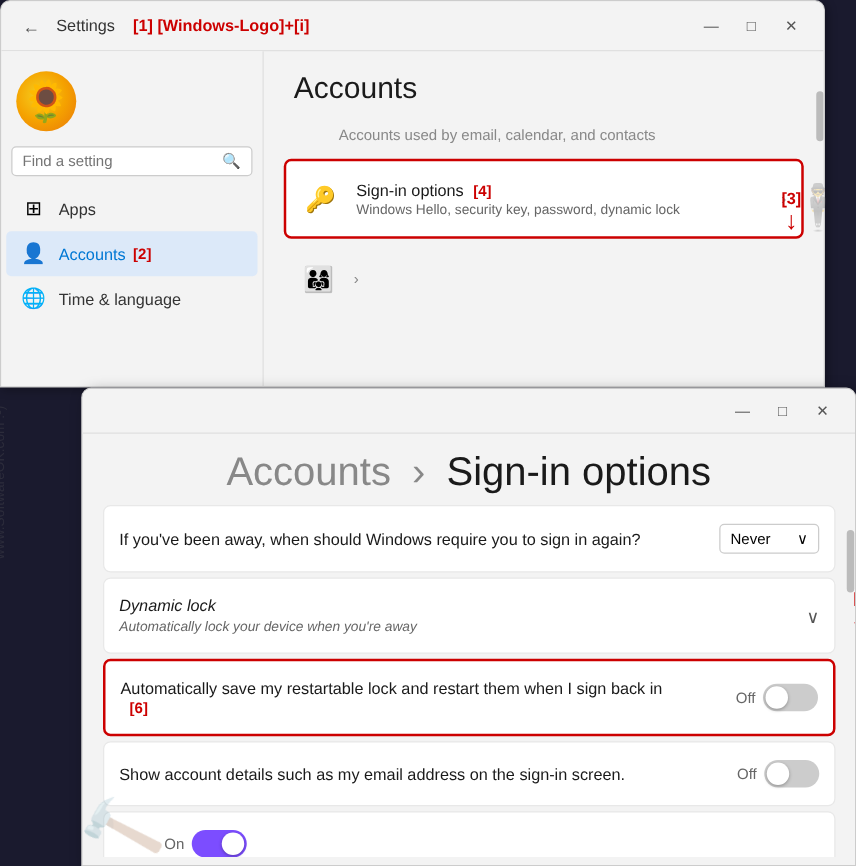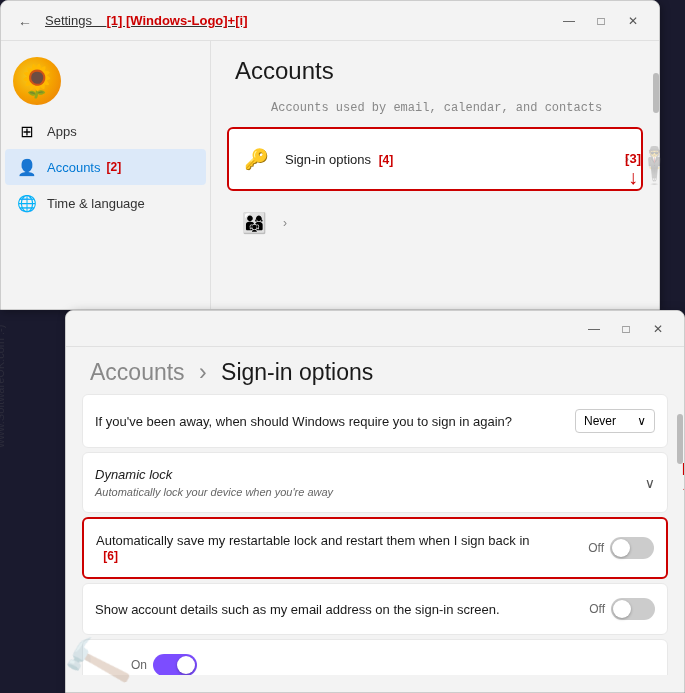--- a/index.html
+++ b/index.html
@@ -44,21 +44,20 @@
       cursor: pointer;
       color: #555;
       font-size: 14px;
       margin-right: 8px;
     }
 
     .titlebar-title {
       font-size: 13px;
       color: #333;
       flex: 1;
-      text-decoration: underline;
     }
 
     .titlebar-shortcut {
       color: #cc0000;
       font-weight: bold;
       font-size: 13px;
     }
 
     .titlebar-controls {
       display: flex;
@@ -277,24 +276,25 @@
       border-bottom: 1px solid #e0e0e0;
       justify-content: flex-end;
     }
 
     .bottom-controls {
       display: flex;
       gap: 4px;
     }
 
     .bottom-title {
-      font-size: 23px;
+      font-size: 32px;
       font-weight: 300;
       padding: 12px 24px 8px;
       color: #1a1a1a;
+      text-align: center;
     }
 
     .bottom-title span {
       color: #888;
       font-weight: 300;
     }
 
     .bottom-title strong {
       font-weight: 400;
       color: #1a1a1a;
@@ -469,20 +469,24 @@
   </div>
 
   <div class="window-body">
 
     <div class="sidebar">
 
       <div class="sidebar-avatar">
         <span class="sidebar-avatar-flower">🌻</span>
       </div>
 
+      <div class="sidebar-search">
+        <input type="text" placeholder="Find a setting" style="">
+        <span class="sidebar-search-icon">🔍</span>
+      </div>
 
       <div class="sidebar-item">
         <div class="sidebar-item-icon">⊞</div>
         <span class="sidebar-item-label">Apps</span>
       </div>
 
       <div style="position:relative;">
         <div class="sidebar-item active">
           <div class="sidebar-item-icon" style="color:#0078d4;">👤</div>
           <span class="sidebar-item-label">Accounts</span>
@@ -494,31 +498,32 @@
         <div class="sidebar-item-icon">🌐</div>
         <span class="sidebar-item-label">Time &amp; language</span>
       </div>
     </div>
 
     <div class="main-content">
       <div class="main-content-title">Accounts</div>
 
       <div class="settings-list">
 
-        <div class="settings-item" style="padding: 4px 12px 10px; font-family: Liberation Mono, monospace;">
+        <div class="settings-item" style="padding: 4px 12px 10px;">
           <span style="font-size:12px;color:#888;margin-left:32px;">Accounts used by email, calendar, and contacts</span>
         </div>
 
         <div class="settings-item highlighted">
           <div class="settings-item-icon">🔑</div>
           <div class="settings-item-text">
             <div class="settings-item-title">
               <span>Sign-in options</span>
               <span style="color:#cc0000;font-weight:bold;font-size:12px;margin-left:4px;">[4]</span>
             </div>
+            <div class="settings-item-desc">Windows Hello, security key, password, dynamic lock</div>
           </div>
           <div class="settings-item-chevron">›</div>
         </div>
 
         <div class="settings-item">
           <div class="settings-item-icon">👨‍👩‍👧</div>
           <div class="settings-item-chevron">›</div>
         </div>
       </div>
 

